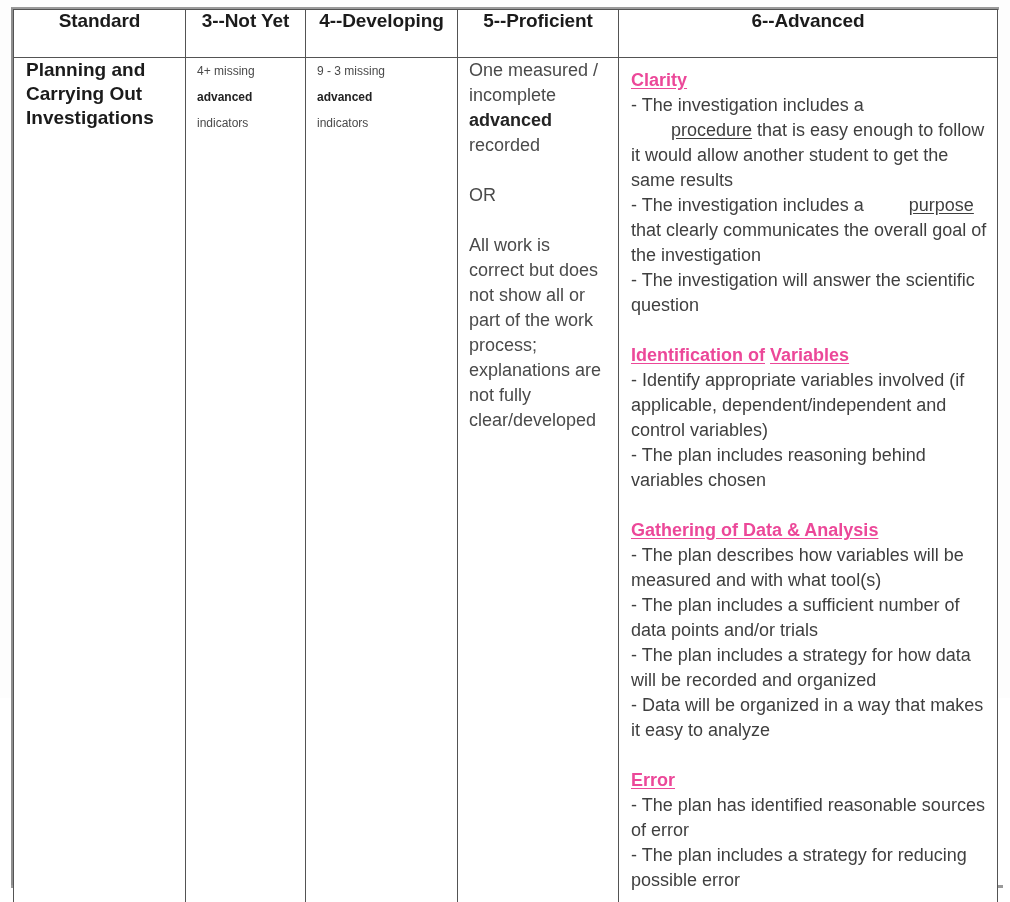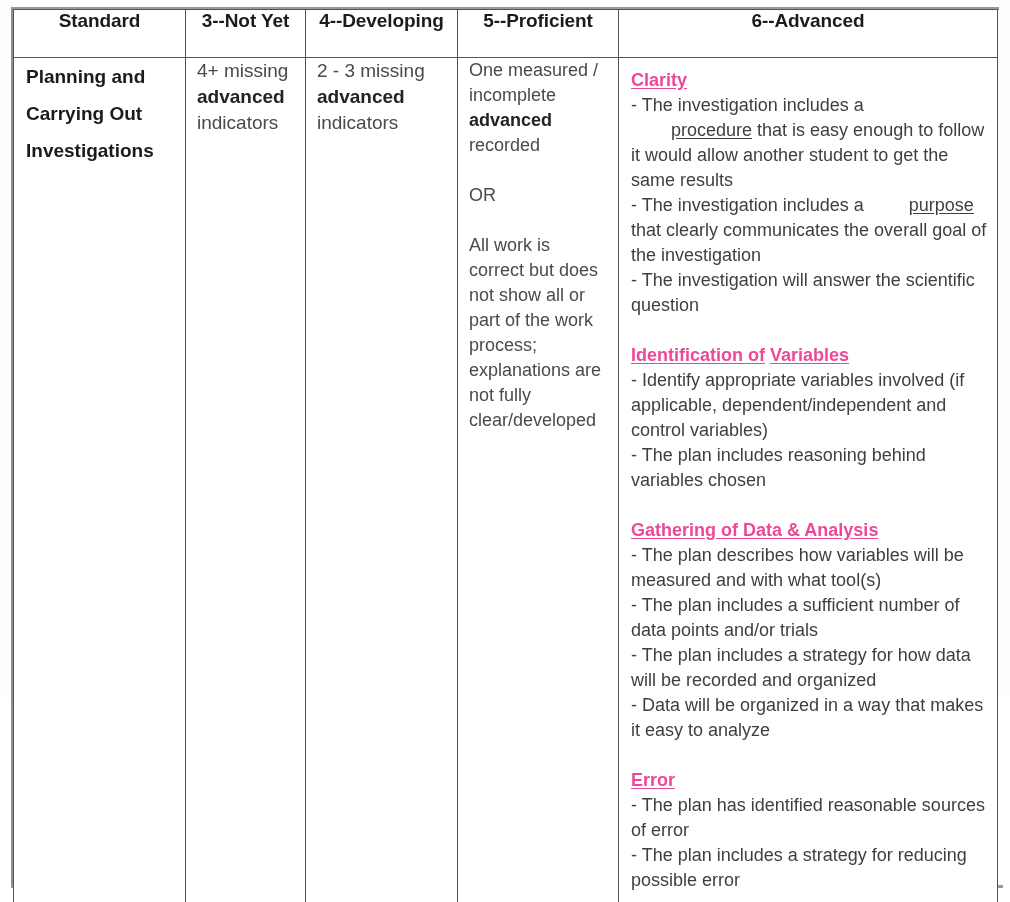--- a/index.html
+++ b/index.html
@@ -87,31 +87,31 @@
     color: #3c3c3c;
   }
 
   
   td.standard-cell {
     vertical-align: middle;
   }
   .standard-name {
     font-weight: bold;
     font-size: 19px;
-    line-height: 37px;
+    line-height: 24px;
     color: #1b1b1b;
     padding: 0 10px 0 12px;
   }
 
   
   td.level-cell {
     vertical-align: middle;
   }
   .level-text {
-    font-size: 19px;
+    font-size: 12px;
     line-height: 26px;
     color: #4a4a4a;
     padding: 0 8px 0 11px;
   }
   .level-text b {
     color: #232323;
     font-weight: bold;
   }
 
   
@@ -203,21 +203,21 @@
         <td class="level-cell">
           <div class="level-text">
             <span>4+ missing</span><br>
             <b>advanced</b><br>
             <span>indicators</span>
           </div>
         </td>
 
         <td class="level-cell">
           <div class="level-text">
-            <span>2 - 3 missing</span><br>
+            <span>9 - 3 missing</span><br>
             <b>advanced</b><br>
             <span>indicators</span>
           </div>
         </td>
 
         <td class="proficient-cell">
           <div class="prof-block">
             <div>
               <span>One measured /</span><br>
               <span>incomplete</span><br>

